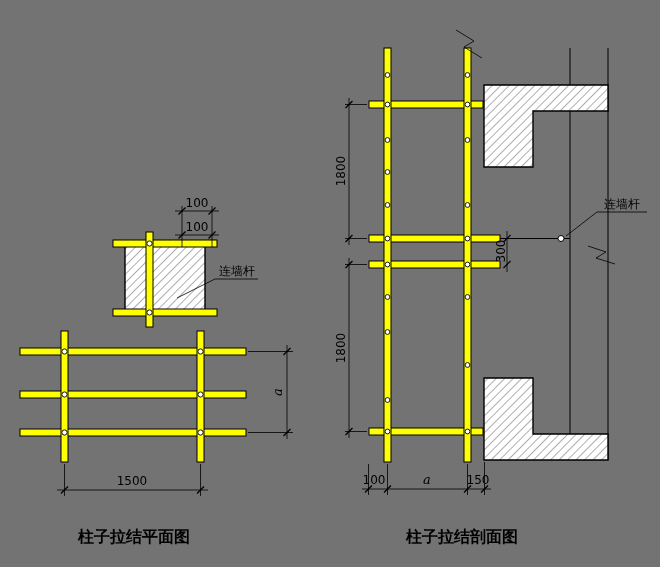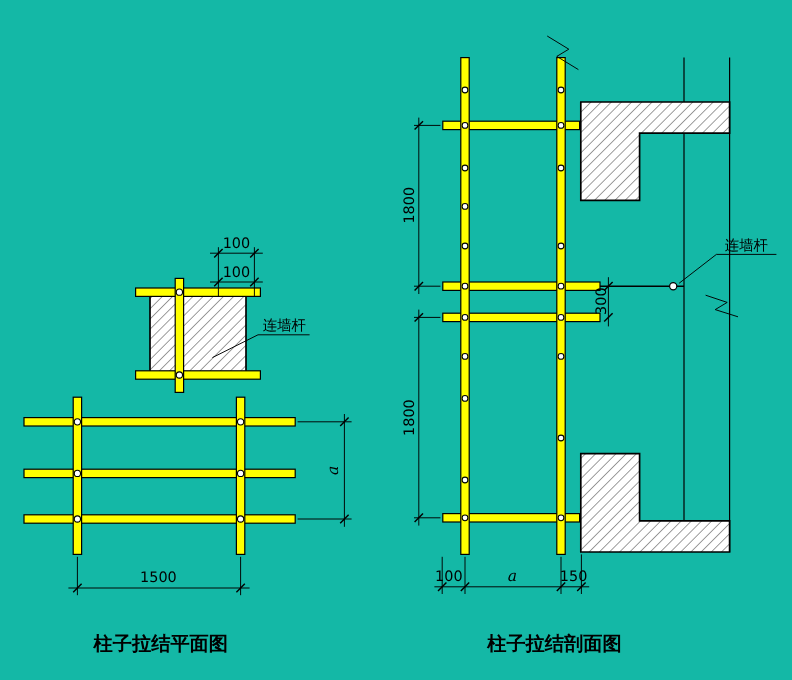--- a/index.html
+++ b/index.html
@@ -1,16 +1,16 @@
 <!DOCTYPE html>
 <html><head>
 <meta charset="utf-8">
 <style>
   html,body{margin:0;padding:0;background:#ffffff;}
-  .sheet{width:660px;height:567px;background:#14b8a6;position:relative;overflow:hidden;}
+  .sheet{width:660px;height:567px;background:#737373;position:relative;overflow:hidden;}
   svg{display:block;}
   text{fill:#000;}
   .dim-text{font-size:12px;font-family:"DejaVu Sans",sans-serif;}
   .dim-var{font-size:13px;font-style:italic;font-family:"DejaVu Serif",serif;}
   .cn-label{font-size:12px;font-family:"Liberation Sans",sans-serif;}
   .title-text{font-size:16px;font-weight:bold;font-family:"Liberation Sans",sans-serif;}
   .thin{stroke:#000;stroke-width:0.8;fill:none;}
   .tick{stroke:#000;stroke-width:1.2;}
   .leader{stroke:#000;stroke-width:0.8;fill:none;}
   .wall-line{stroke:#000;stroke-width:1;}

